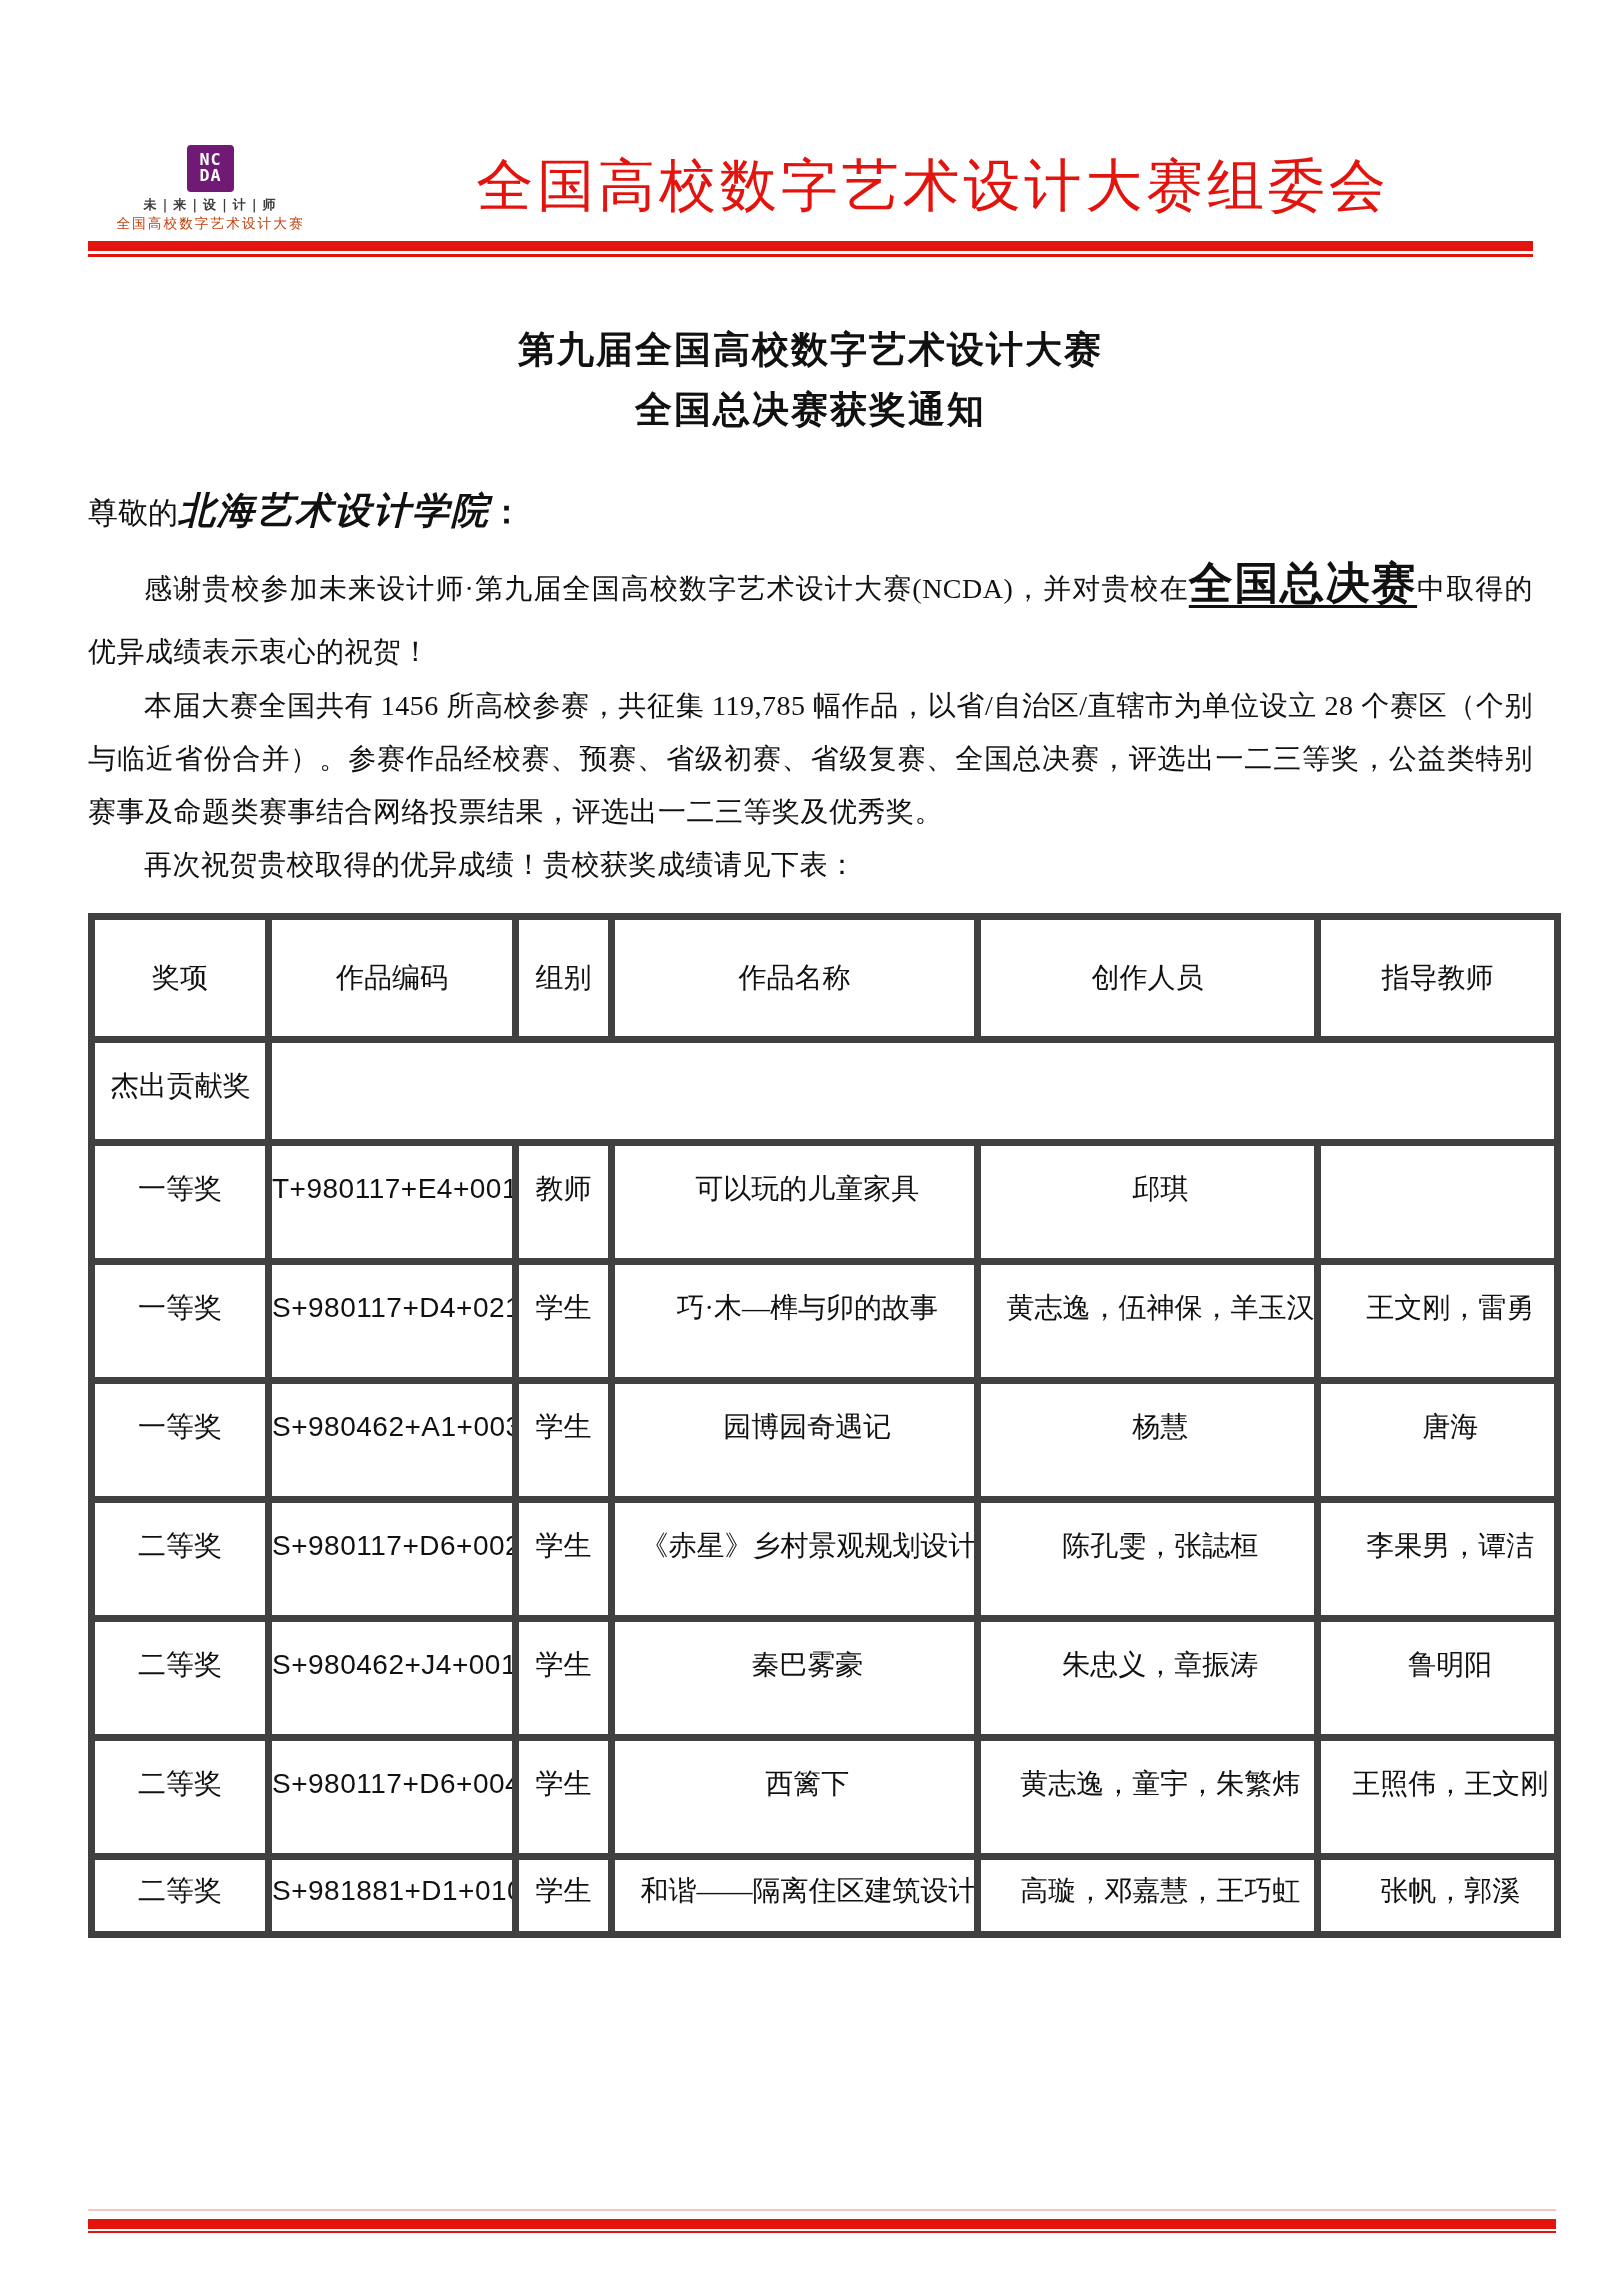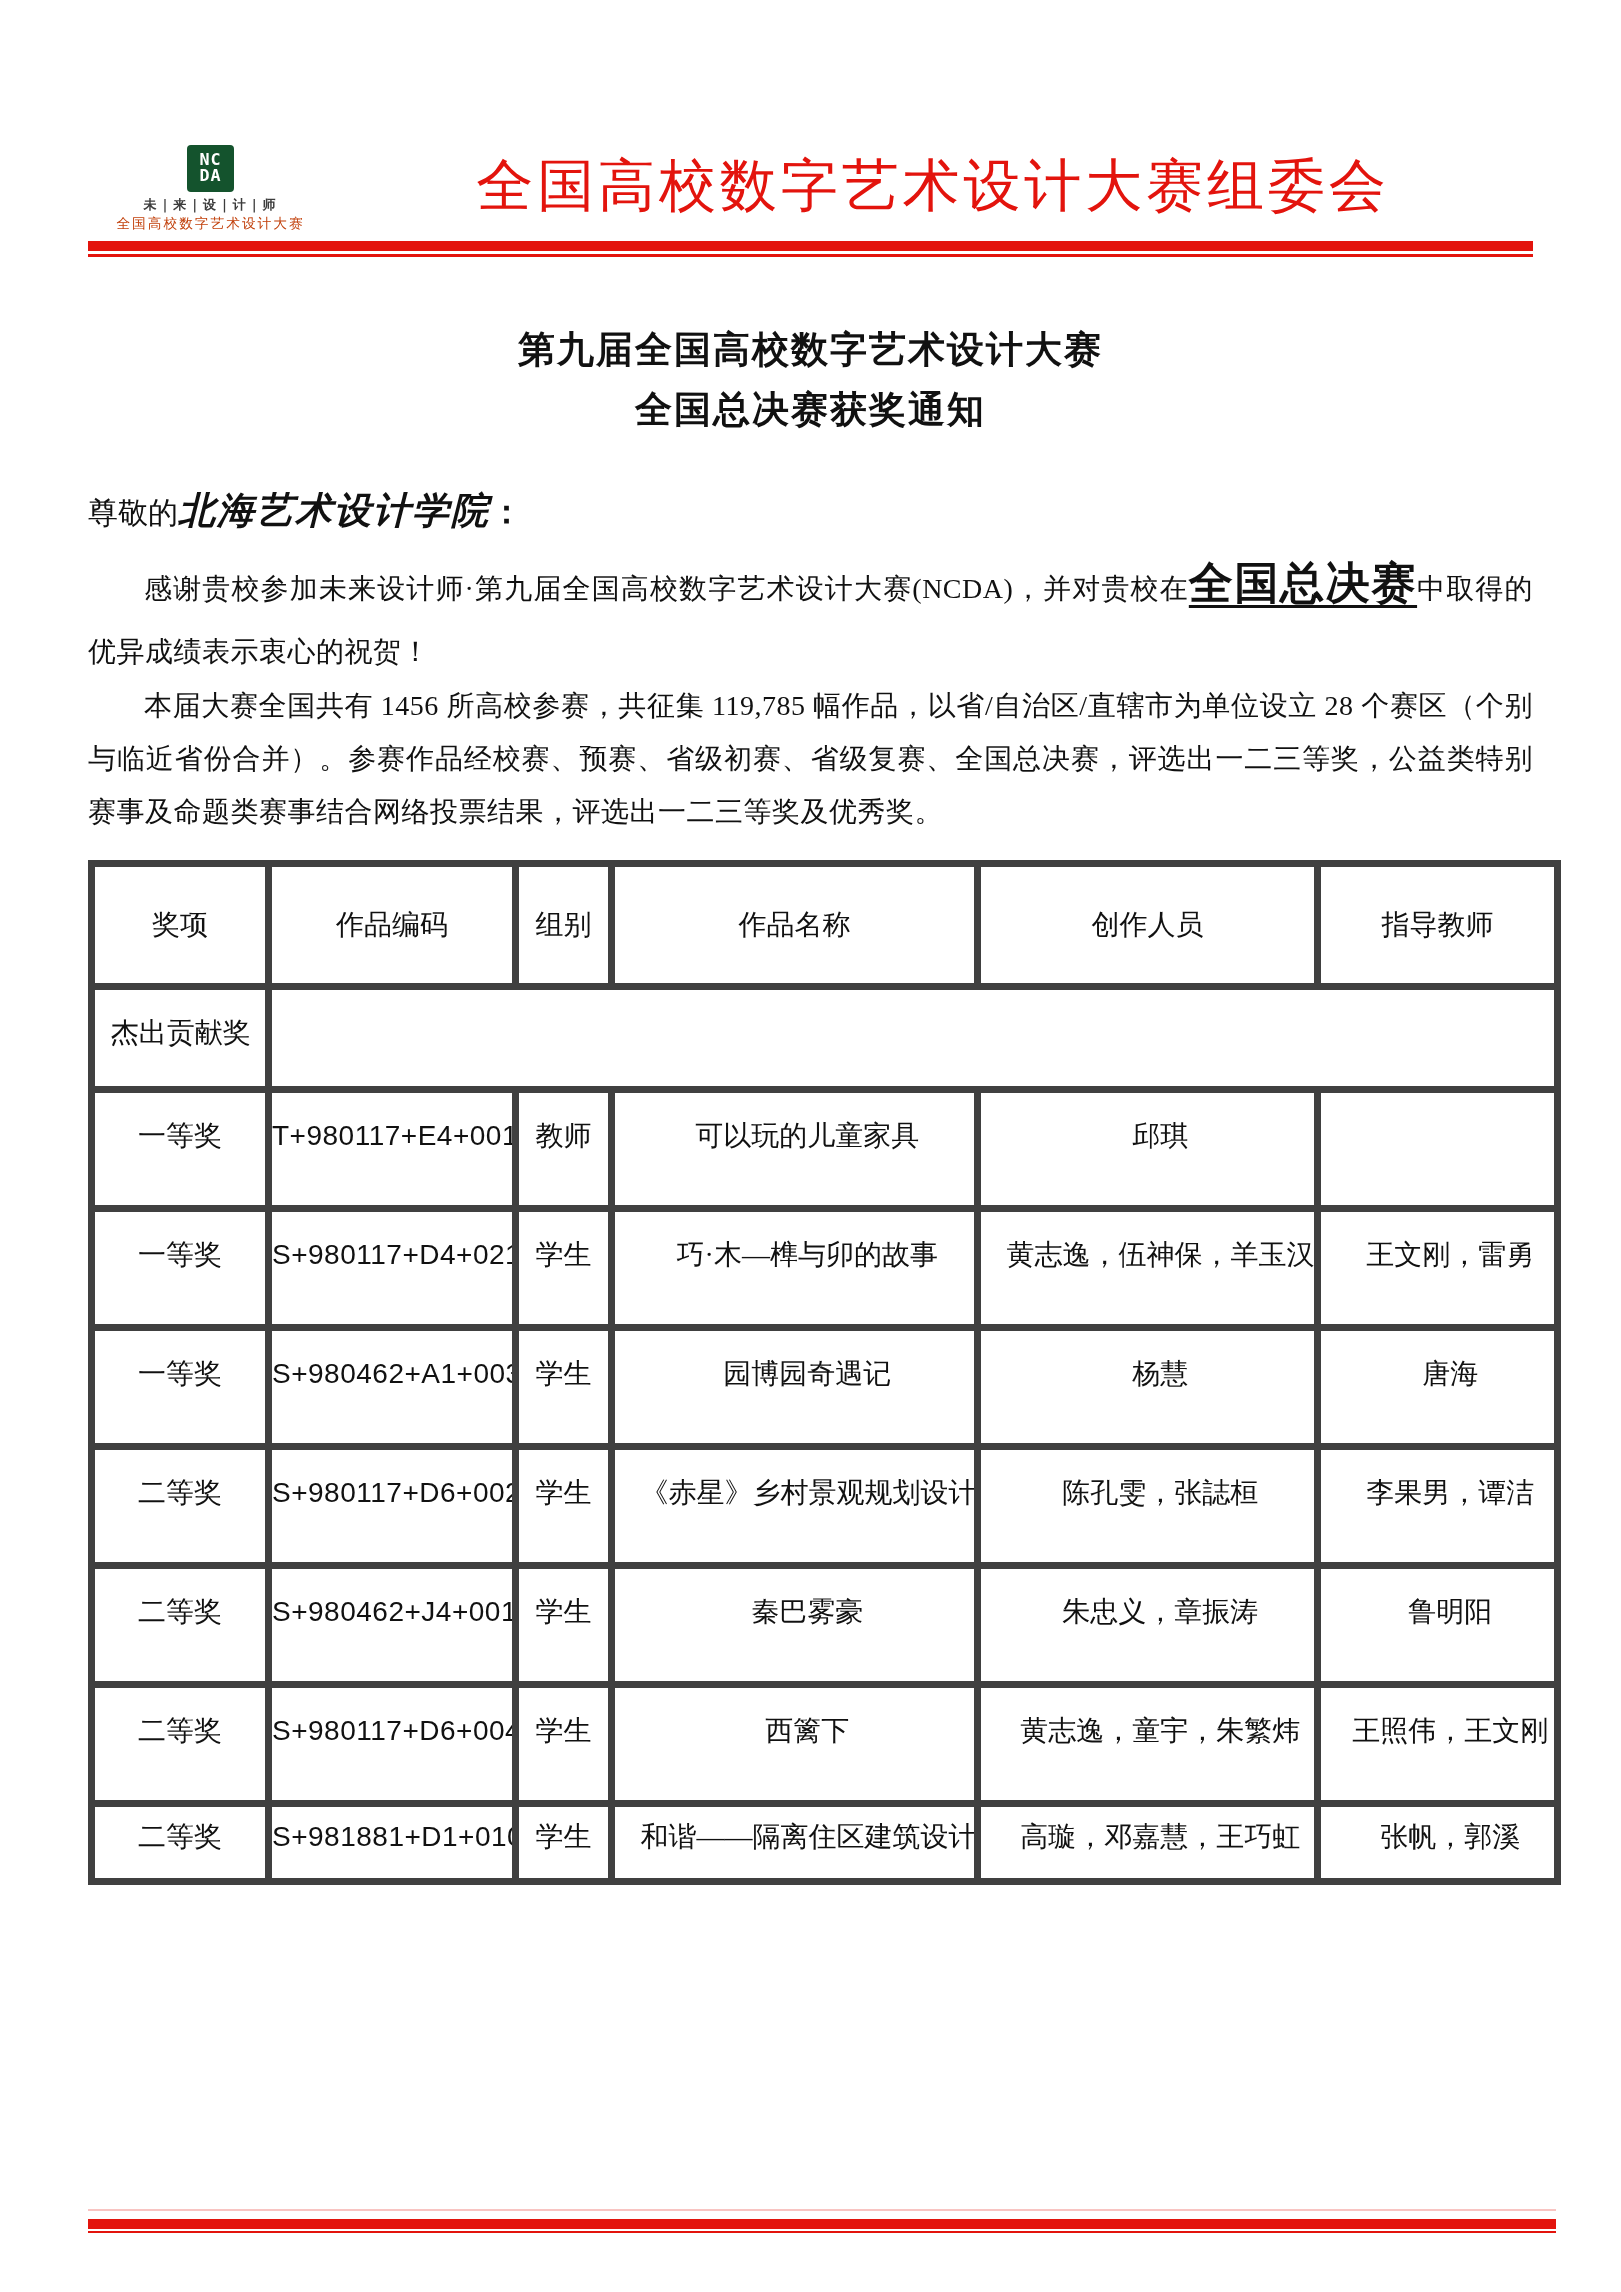--- a/index.html
+++ b/index.html
@@ -82,21 +82,21 @@
   .footer-thick { height:9.8px; margin-top:7.8px; }
   .footer-thin  { height:2.9px; margin-top:2px; }
 </style>
 </head>
 <body>
 
 <div class="page">
 
   <div class="letterhead">
     <div class="logo-block">
-      <div class="logo-mark brand-bg" style="background: #14532d;">
+      <div class="logo-mark brand-bg" style="background: #701a75;">
         <span>NC</span>
         <span>DA</span>
       </div>
       <div class="brand-line">未｜来｜设｜计｜师</div>
       <div class="brand-sub">全国高校数字艺术设计大赛</div>
     </div>
     <div class="org-title brand-fg" style="color: rgb(227, 20, 13);">全国高校数字艺术设计大赛组委会</div>
   </div>
 
   <div class="rule-thick brand-bg" style="background: rgb(227, 20, 13);"></div>
@@ -107,20 +107,21 @@
     <div>全国总决赛获奖通知</div>
   </div>
 
   <div class="salutation">
     <span>尊敬的</span><span class="school">北海艺术设计学院</span><span class="colon">：</span>
   </div>
 
   <div class="body-text">
     <p><span>感谢贵校参加未来设计师·第九届全国高校数字艺术设计大赛(NCDA)，并对贵校在</span><span class="hl-big">全国总决赛</span><span>中取得的优异成绩表示衷心的祝贺！</span></p>
     <p>本届大赛全国共有 1456 所高校参赛，共征集 119,785 幅作品，以省/自治区/直辖市为单位设立 28 个赛区（个别与临近省份合并）。参赛作品经校赛、预赛、省级初赛、省级复赛、全国总决赛，评选出一二三等奖，公益类特别赛事及命题类赛事结合网络投票结果，评选出一二三等奖及优秀奖。</p>
+    <p>再次祝贺贵校取得的优异成绩！贵校获奖成绩请见下表：</p>
   </div>
 
   <table class="awards">
     <colgroup>
       <col style="width:177px">
         <col style="width:247px">
         <col style="width:96px">
       <col style="width:366px">
         <col style="width:340px">
         <col style="width:240px">

